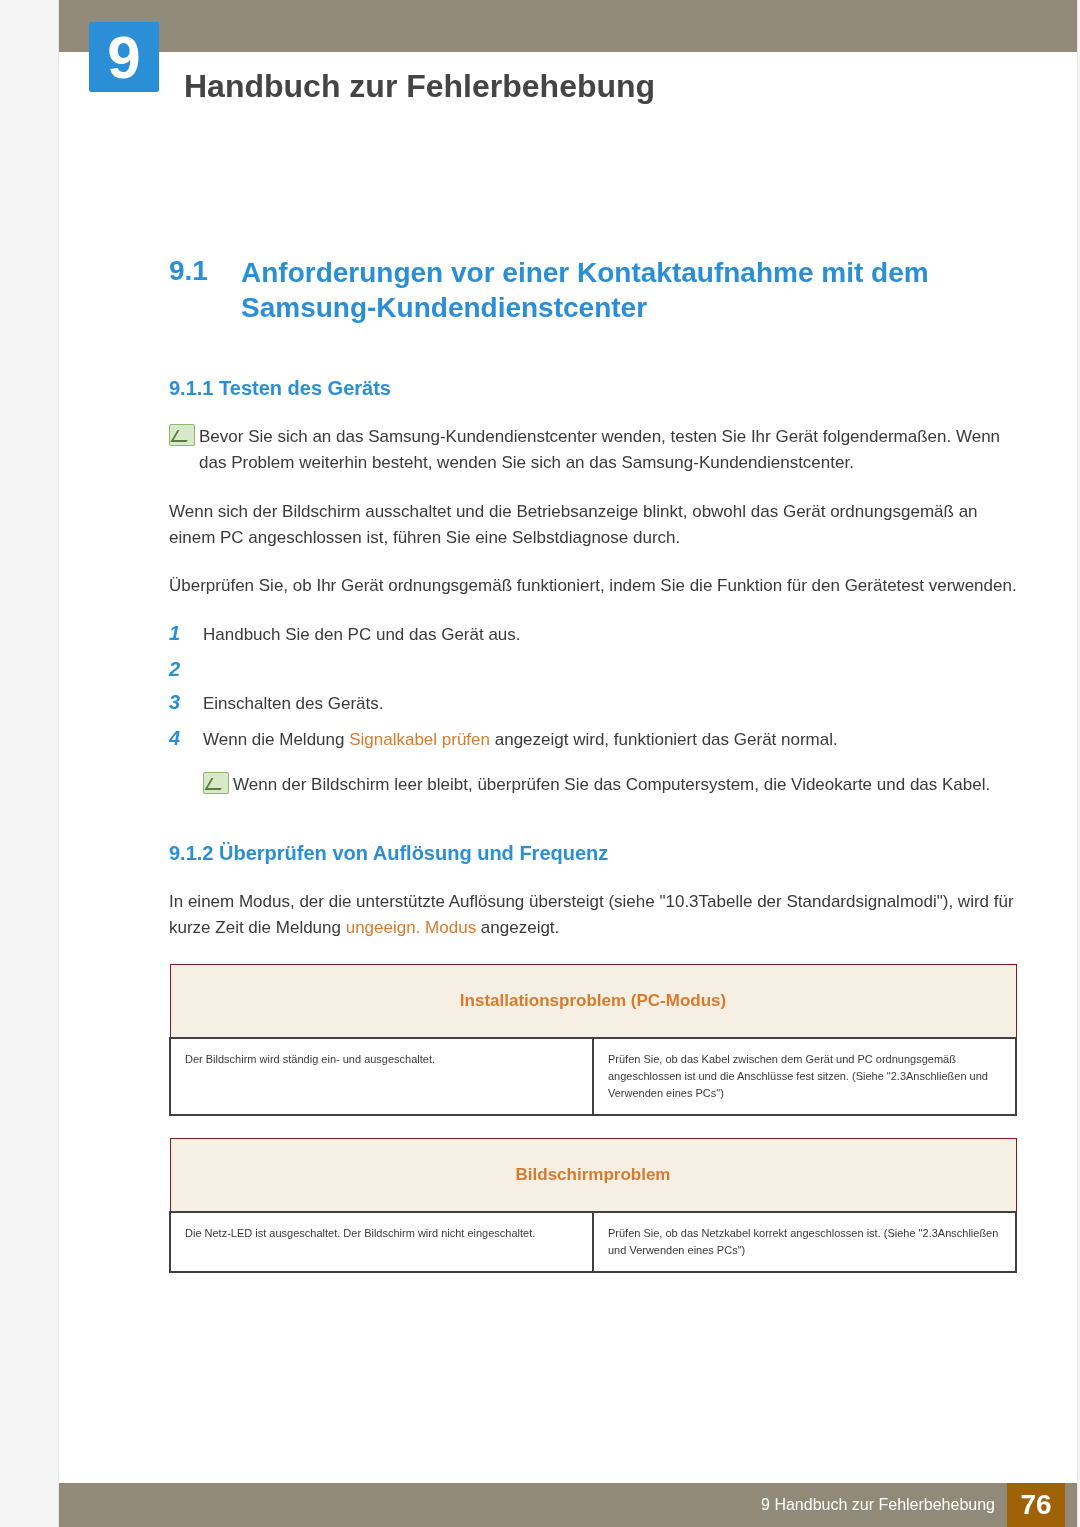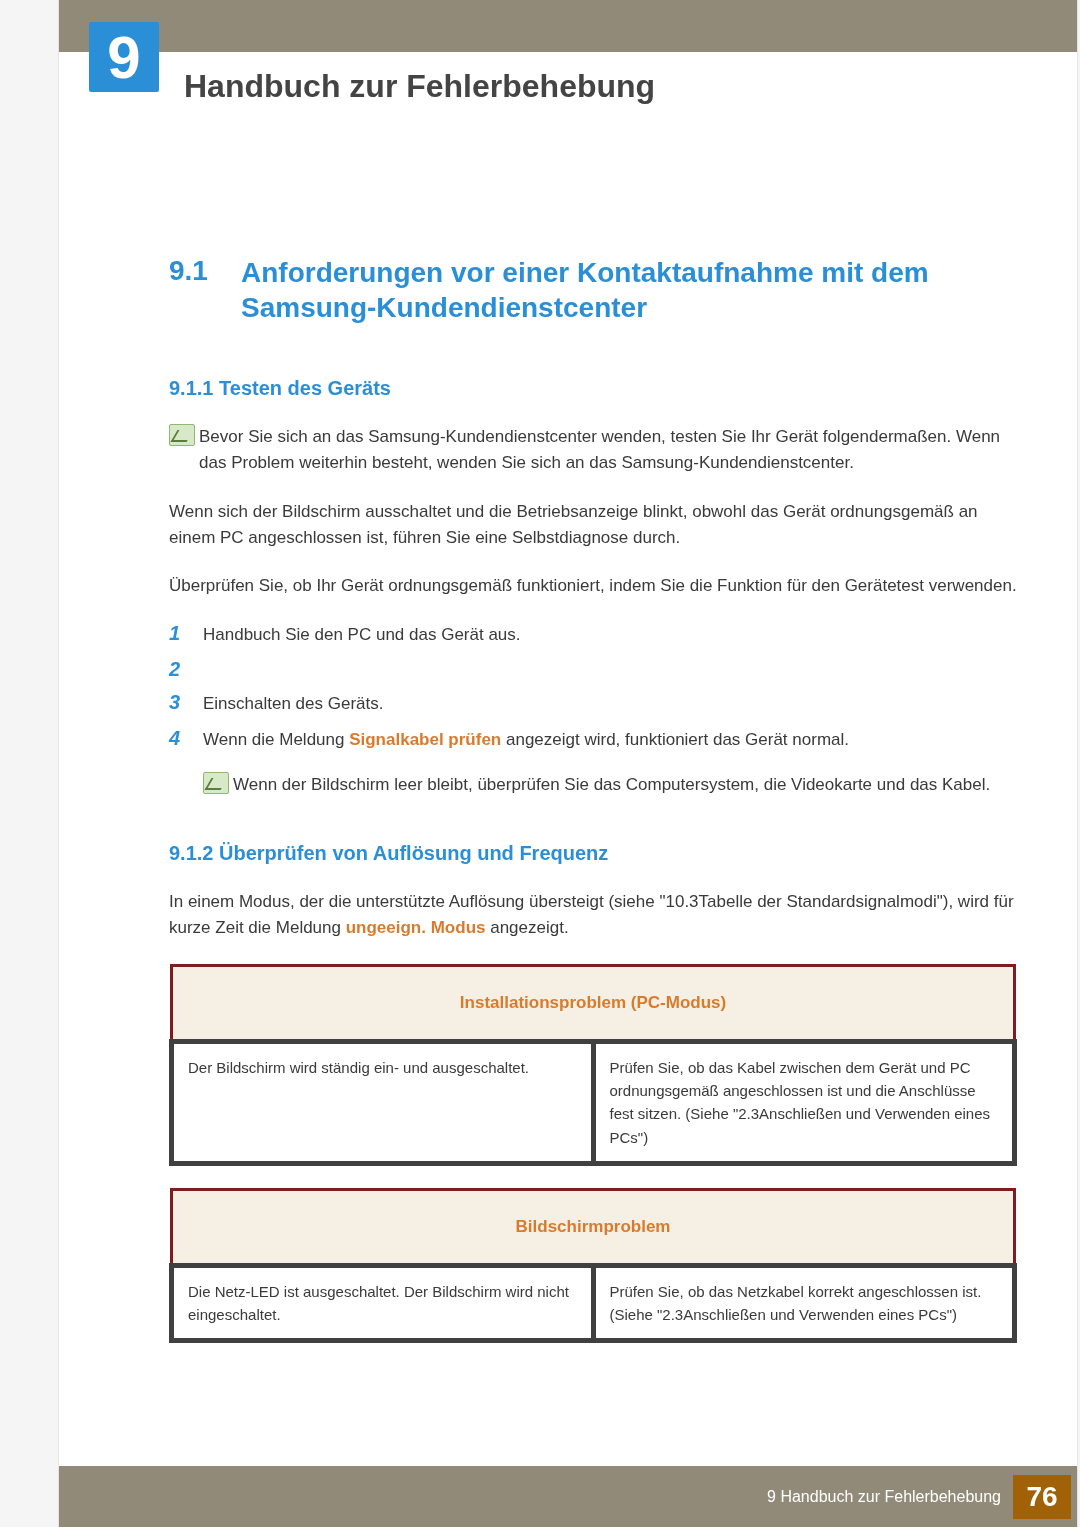--- a/index.html
+++ b/index.html
@@ -110,53 +110,53 @@
   .step-list { margin: 0 0 10px 0; }
   .step-row { display: flex; gap: 14px; margin-bottom: 10px; align-items: baseline; }
   .step-num {
     color: #2a8fd6;
     font-size: 20px;
     font-style: italic;
     font-weight: bold;
     min-width: 20px;
   }
   .step-text { font-size: 17px; color: #3a3a3a; line-height: 1.55; }
-  .inline-bold-orange { color: #d97b2d; font-weight: bold; }
+  .inline-bold-orange { color: #d97b2d; font-weight: normal; }
   .indented-note { margin-left: 34px; margin-top: 18px; }
   table.problem-table {
     width: 100%;
     border-collapse: collapse;
     margin-bottom: 22px;
     border: 1px solid #aaa;
   }
   table.problem-table th {
     background: #f5efe4;
     color: #d97b2d;
     font-weight: bold;
     font-size: 17px;
     text-align: center;
     padding: 26px;
-    border: 3px solid #7f1d1d;
+    border: 1px solid #7f1d1d;
   }
   table.problem-table td {
-    font-size: 15px;
+    font-size: 11px;
     color: #3a3a3a;
     padding: 12px 14px;
-    border: 5px solid #404040;
+    border: 2px solid #404040;
     vertical-align: top;
     line-height: 1.55;
     width: 50%;
   }
   .footer-bar {
     background: #918a78;
-    height: 61px;
+    height: 44px;
     display: flex;
     align-items: center;
     justify-content: flex-end;
-    padding-right: 6px;
+    padding-right: 12px;
   }
   .footer-text {
     color: #fff;
     font-size: 16px;
     margin-right: 12px;
   }
   .page-num-box {
     background: #a16207;
     color: #fff;
     font-size: 28px;

